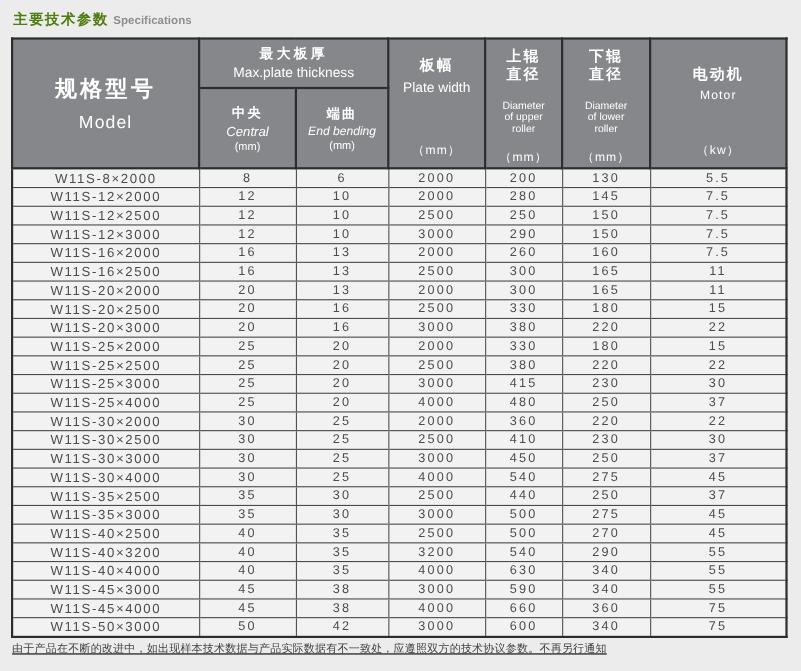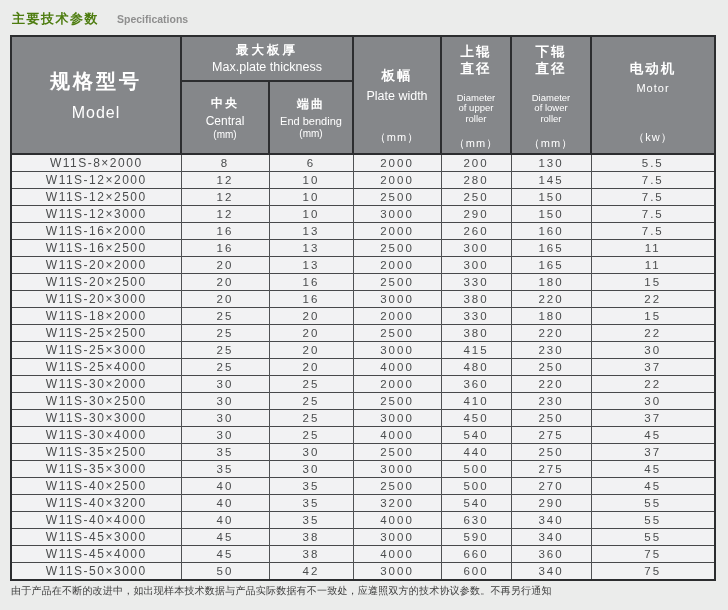--- a/index.html
+++ b/index.html
@@ -7,21 +7,21 @@
     width:728px;height:610px;overflow:hidden;
     background:#ebeceb;
     font-family:"Liberation Sans","DejaVu Sans",sans-serif;
     -webkit-font-smoothing:antialiased;
   }
   .page{padding:7px 9px 0 10px;}
 
   
   .title-bar{margin:2px 0 7px 2px;white-space:nowrap;}
   .title-zh{font-size:13px;font-weight:bold;color:#4d7c0f;letter-spacing:1.5px;}
-  .title-en{font-size:10.5px;color:#8f8f8f;margin-left:18px;font-weight:bold;}
+  .title-en{font-size:10.5px;color:#8f8f8f;margin-left:4px;font-weight:bold;}
 
   
   table{
     border-collapse:collapse;table-layout:fixed;width:704px;
     border:2px solid #2c2d2f;
   }
   thead th{
     background:#85878a;color:#ffffff;
     border:2px solid #2c2d2f;
     font-weight:normal;padding:0;vertical-align:middle;text-align:center;
@@ -32,43 +32,43 @@
 
   .th-model{height:116px;}
   .zh-big{font-size:20px;font-weight:bold;letter-spacing:3px;}
   .en-mid{font-size:16px;margin-top:9px;letter-spacing:1px;}
 
   .th-group{height:42px;}
   .zh-grp{font-size:12.5px;font-weight:bold;letter-spacing:3px;}
   .en-grp{font-size:12.5px;margin-top:1px;}
 
   .zh-sub{font-size:12px;font-weight:bold;letter-spacing:2px;}
-  .en-sub{font-size:12px;margin-top:2px;}
+  .en-sub{font-size:12px;margin-top:2px;font-style:italic;}
   .unit-sub{font-size:10px;margin-top:1px;}
 
   .zh-md{font-size:13.5px;font-weight:bold;letter-spacing:2px;white-space:pre-line;line-height:1.25;}
   .en-md{font-size:12.5px;margin-top:4px;}
   .en-tiny{font-size:9.5px;line-height:1.12;margin-top:4px;white-space:pre-line;}
   .unit-wide{font-size:11px;letter-spacing:1px;}
-  .pad-t16{padding-top:31px;}
+  .pad-t16{padding-top:16px;}
   .pad-t8{padding-top:7px;gap:11px;}
   .pad-t22{padding-top:24px;}
   .pad-b8{padding-bottom:8px;}
 
   
   tbody td{
     background:#f2f2f3;color:#4a4c4d;
     border-top:1px solid #48494b;border-left:1px solid #505254;border-right:1px solid #505254;
     height:16px;padding:0;text-align:center;vertical-align:middle;
     font-size:11.5px;letter-spacing:2px;
   }
   tbody td.model-cell{letter-spacing:1.5px;font-size:12px;}
 
   
-  .footer{margin-top:3px;margin-left:1px;}
+  .footer{margin-top:3px;margin-left:1px;text-decoration:underline;}
   .footer-zh{font-size:10px;color:#3f3f3f;letter-spacing:0.2px;}
   .footer-en{font-size:10px;color:#565656;margin-top:1px;}
 </style>
 </head>
 <body>
 
 <div class="page">
 
   <div class="title-bar">
     <span class="title-zh">主要技术参数</span><span class="title-en">Specifications</span>
@@ -226,21 +226,21 @@
         <tr>
           <td class="model-cell">W11S-20×3000</td>
           <td>20</td>
           <td>16</td>
           <td>3000</td>
           <td>380</td>
           <td>220</td>
           <td>22</td>
         </tr>
         <tr>
-          <td class="model-cell">W11S-18×2000</td>
+          <td class="model-cell">W11S-25×2000</td>
           <td>25</td>
           <td>20</td>
           <td>2000</td>
           <td>330</td>
           <td>180</td>
           <td>15</td>
         </tr>
         <tr>
           <td class="model-cell">W11S-25×2500</td>
           <td>25</td>

